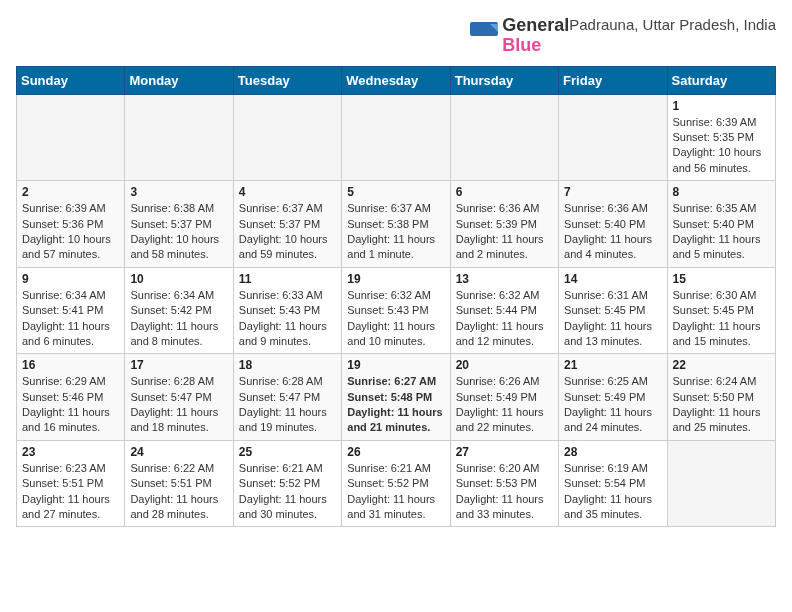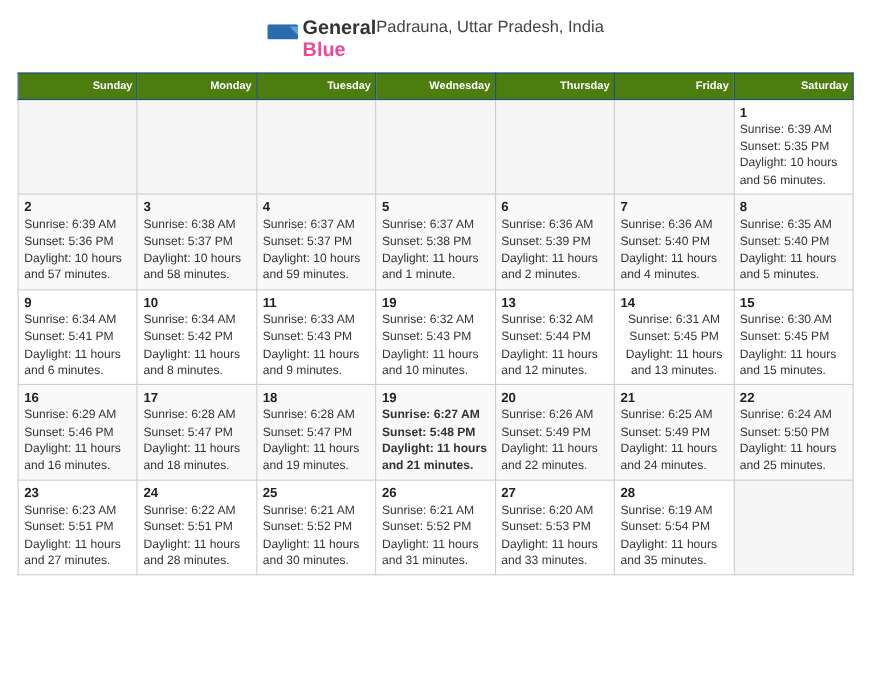--- a/index.html
+++ b/index.html
@@ -5,21 +5,21 @@
     * { box-sizing: border-box; margin: 0; padding: 0; }
     body {
       font-family: Arial, sans-serif;
       background: #fff;
       width: 792px;
       min-height: 612px;
       padding: 16px;
     }
     .header-area {
       display: flex;
-      justify-content: center;
+      justify-content: flex-end;
       align-items: flex-start;
       margin-bottom: 10px;
     }
     .logo {
       display: flex;
       align-items: center;
       gap: 4px;
     }
     .logo-text {
       font-size: 18px;
@@ -43,26 +43,26 @@
     .calendar-subtitle {
       font-size: 15px;
       color: #444;
     }
     table {
       width: 100%;
       border-collapse: collapse;
       table-layout: fixed;
     }
     thead th {
-      background-color: #4d7c0f;
+      background-color: #0369a1;
       color: #fff;
-      font-size: 10px;
+      font-size: 13px;
       font-weight: bold;
       padding: 6px 4px;
-      text-align: right;
+      text-align: left;
       border: 1px solid #1a4f8a;
     }
     tbody td {
       border: 1px solid #ccc;
       vertical-align: top;
       padding: 4px 5px;
       font-size: 10px;
       color: #333;
       height: 85px;
       background: #fff;
@@ -216,21 +216,21 @@
         </td>
         <td>
           <span class="day-num">13</span>
           <div class="day-info" style="white-space: pre-line;">Sunrise: 6:32 AM
 Sunset: 5:44 PM
 Daylight: 11 hours
 and 12 minutes.</div>
         </td>
         <td>
           <span class="day-num">14</span>
-          <div class="day-info" style="white-space: pre-line; text-align: center;">Sunrise: 6:31 AM
+          <div class="day-info" style="white-space: pre-line;">Sunrise: 6:31 AM
 Sunset: 5:45 PM
 Daylight: 11 hours
 and 13 minutes.</div>
         </td>
         <td>
           <span class="day-num">15</span>
           <div class="day-info" style="white-space: pre-line;">Sunrise: 6:30 AM
 Sunset: 5:45 PM
 Daylight: 11 hours
 and 15 minutes.</div>

